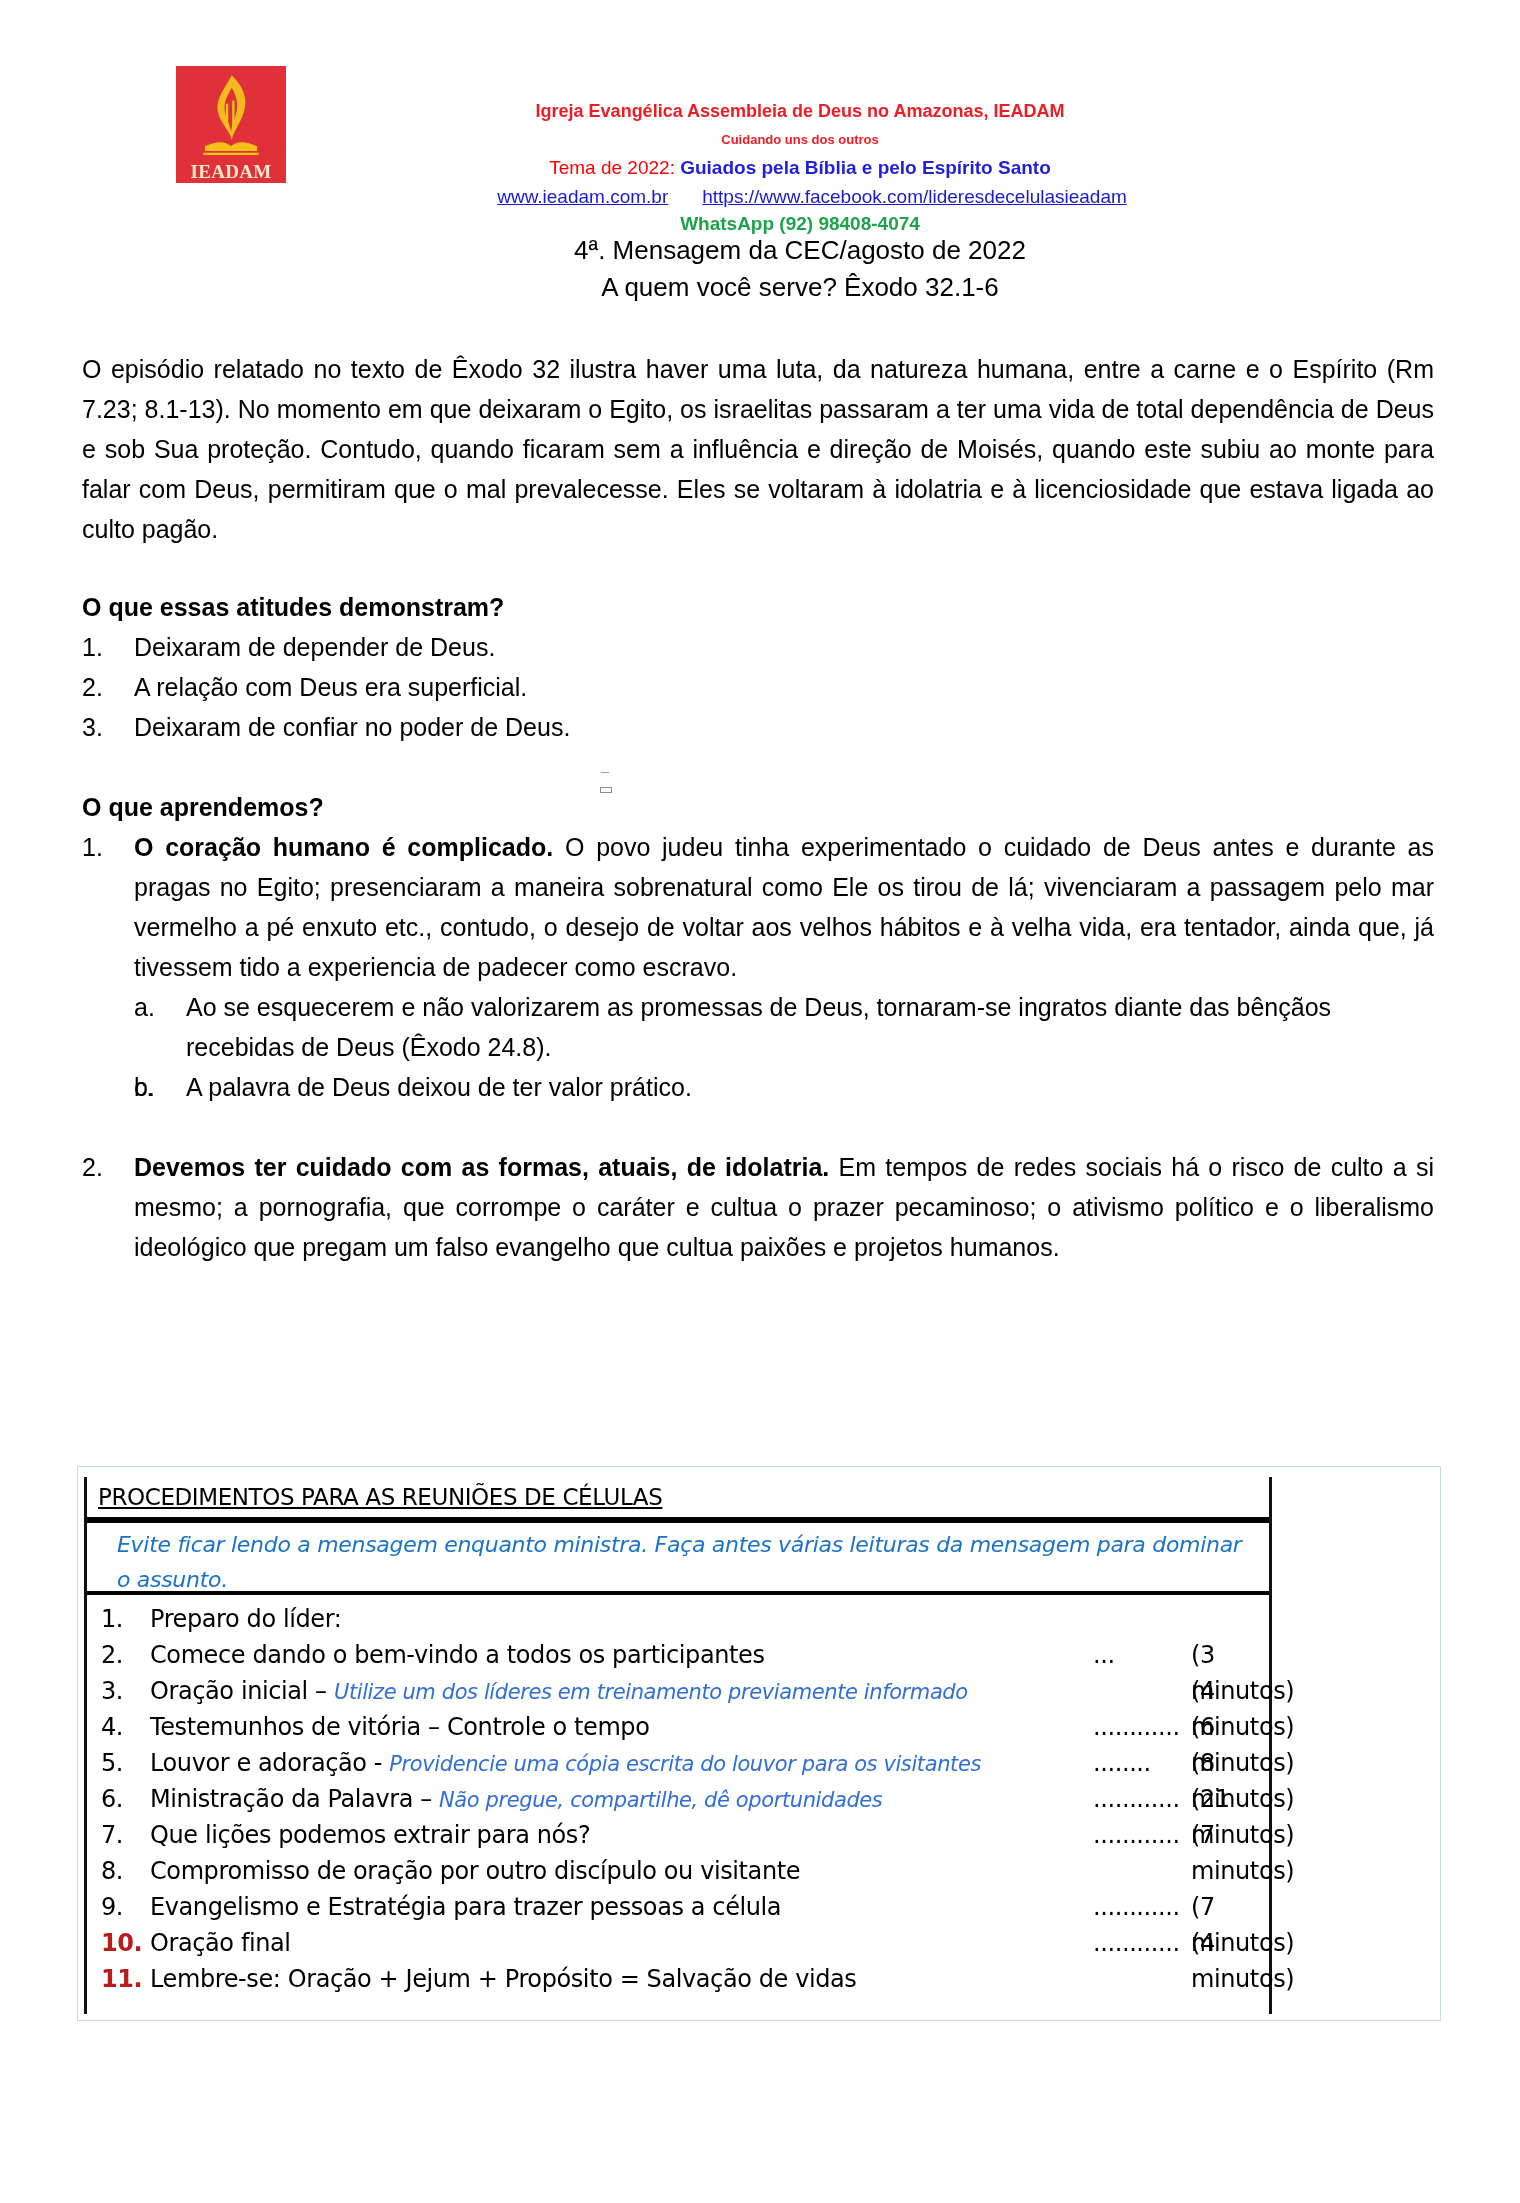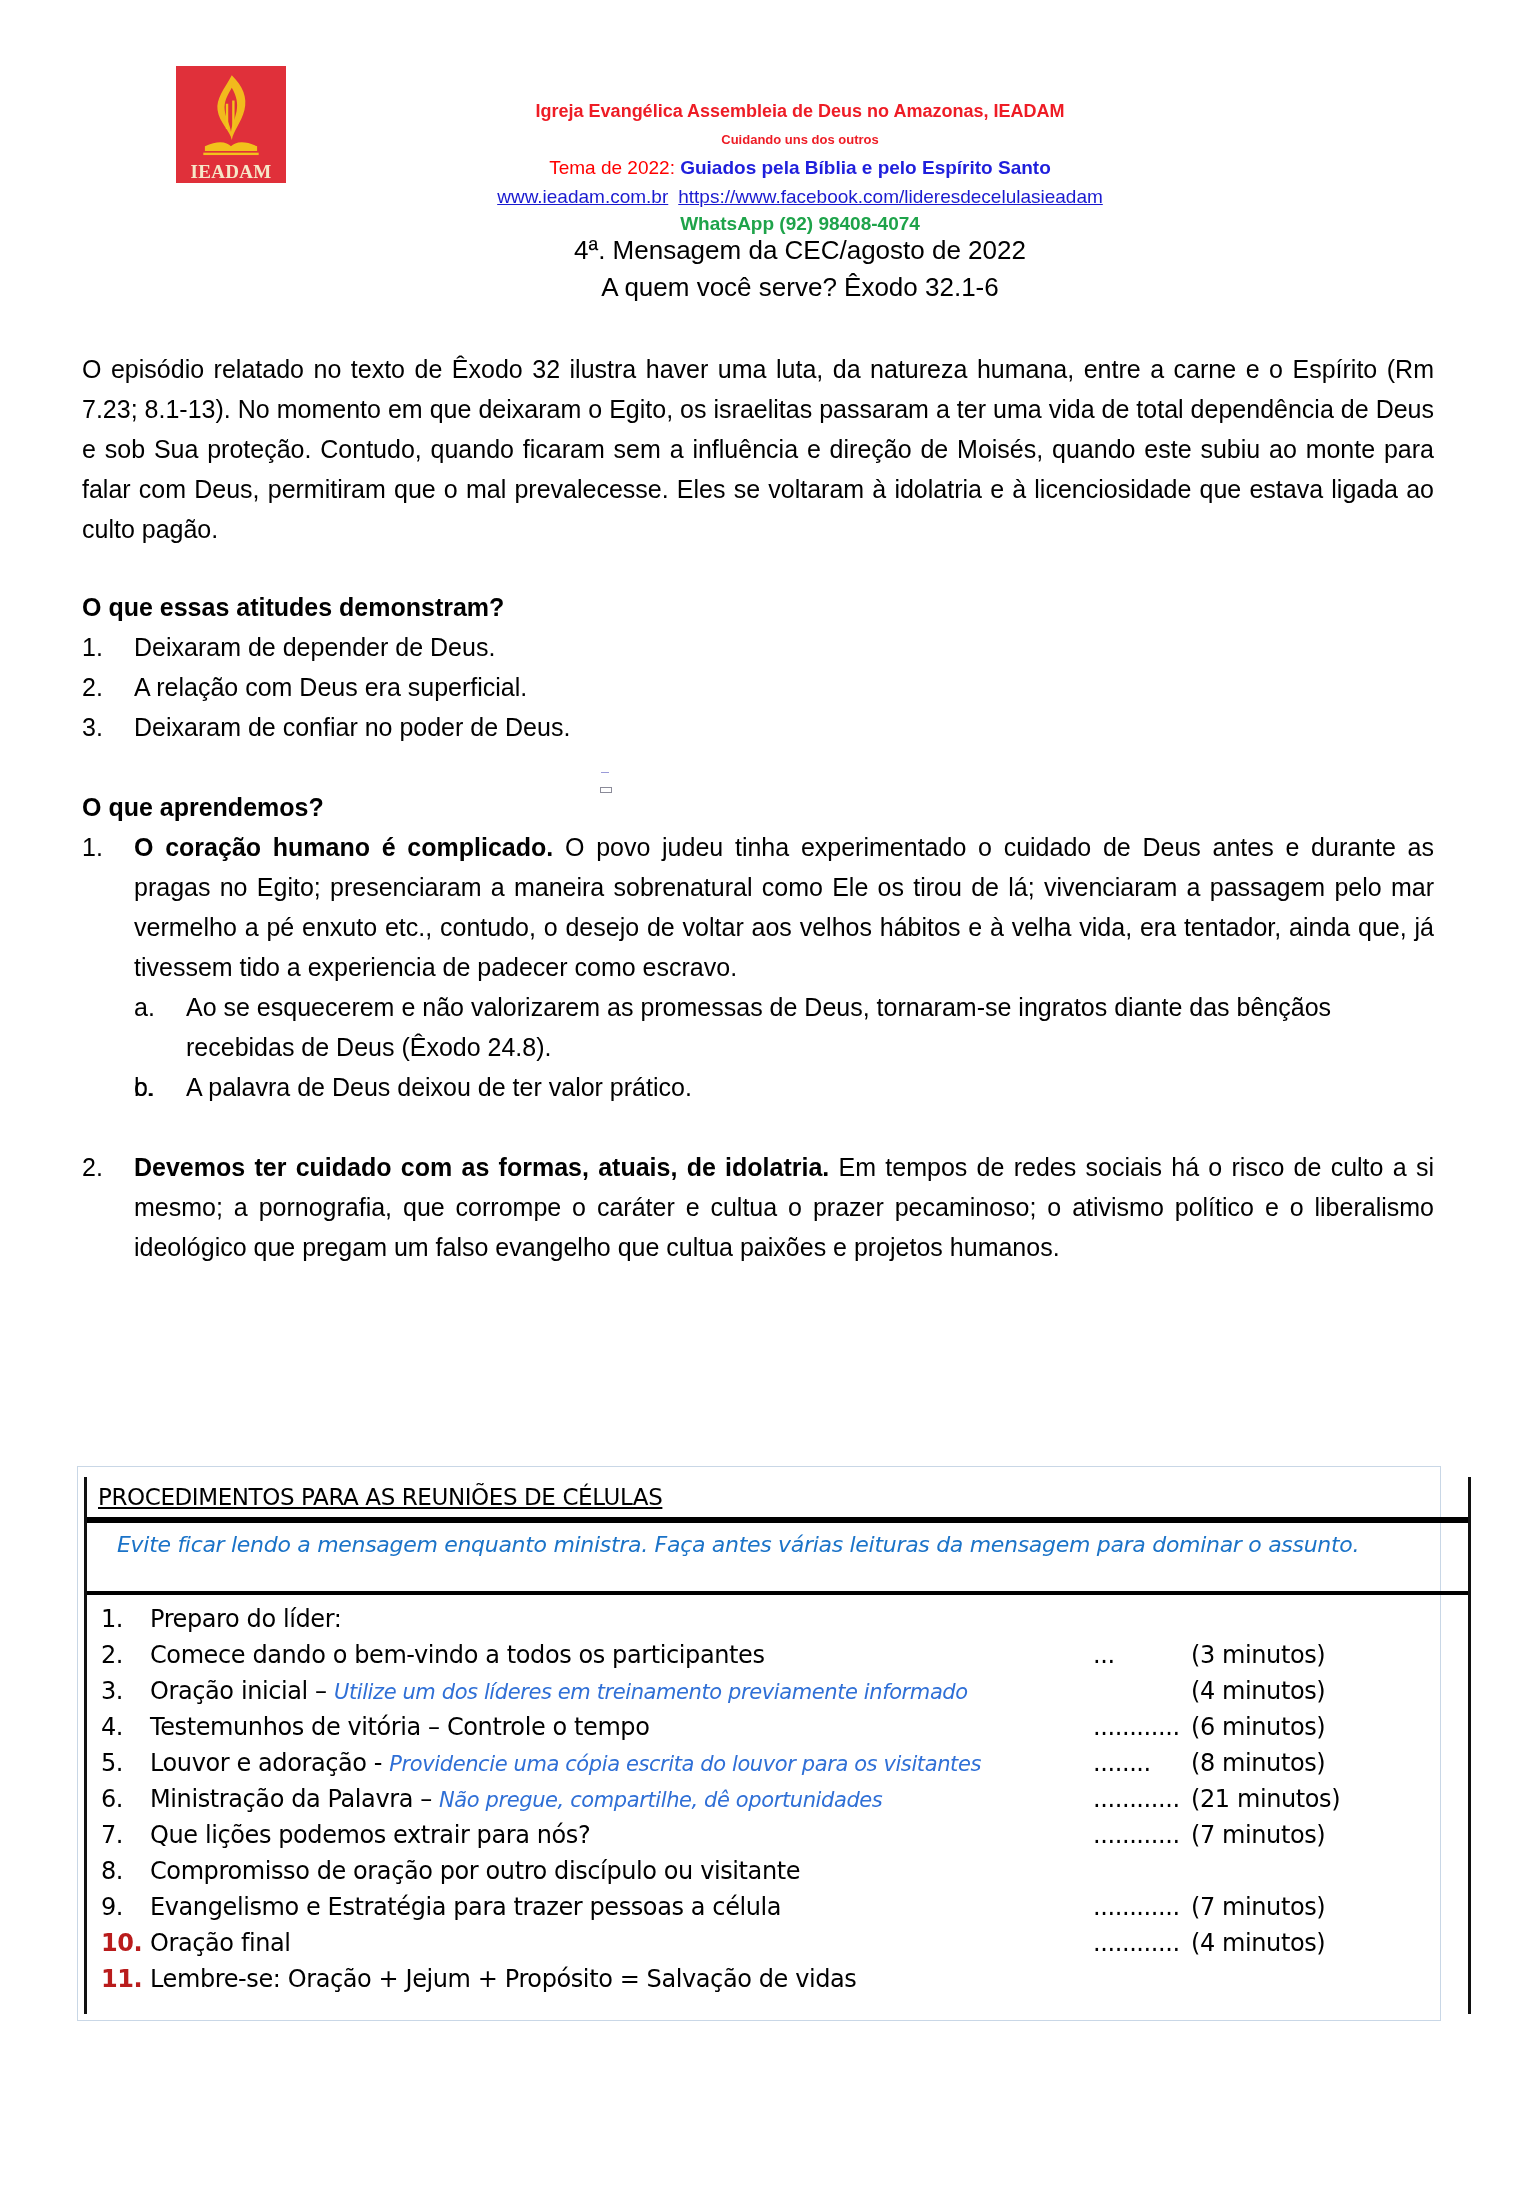--- a/index.html
+++ b/index.html
@@ -18,21 +18,21 @@
       color: #f6e7c8; font-size: 19px; letter-spacing: 0.3px; margin-top: 2px;
     }
     .header-block {
       position: absolute; left: 300px; top: 74px; width: 1000px; text-align: center;
       font-size: 21px; line-height: 27.5px;
     }
     .h-org { color: #ee1c25; font-weight: bold; font-size: 18px; margin-top: 24px; }
     .h-motto { color: #ee1c25; font-weight: bold; font-size: 13px; }
     .h-theme-label { color: #ff0000; font-size: 19px; }
     .h-theme-value { color: #1f1fdc; font-weight: bold; font-size: 19px; }
-    .h-links a { color: #1a1ad0; text-decoration: underline; font-size: 19px; }
+    .h-links a { color: #1a1ad0; text-decoration: underline; font-size: 19px; margin-left: 24px; }
     .h-links .gap { display: inline-block; width: 10px; }
     .h-whats { color: #1ea34a; font-weight: bold; font-size: 19px; }
     .title-block {
       position: absolute; left: 300px; top: 232px; width: 1000px; text-align: center;
       font-size: 26px; line-height: 37px;
     }
     
     .body-text { position: absolute; left: 82px; width: 1352px; font-size: 25px; line-height: 40px; }
     .intro { top: 349px; text-align: justify; text-align-last: left; }
     .section-head { font-weight: bold; }
@@ -58,21 +58,21 @@
       position: absolute; left: 600px; top: 787px; width: 12px; height: 6px;
       border: 1px solid #8b8b99; box-sizing: border-box;
     }
     .artifact-dot { position: absolute; left: 601px; top: 772px; width: 8px; height: 1px; background: #9a9ad8; }
     
     .proc-outer {
       position: absolute; left: 77px; top: 1466px; width: 1364px; height: 555px;
       border: 1.5px solid #c9d7e6; box-sizing: border-box;
     }
     .proc {
-      position: absolute; left: 84px; top: 1477px; width: 1387px; height: 537px;
+      position: absolute; left: 84px; top: 1477px; width: 1188px; height: 537px;
       border-left: 3px solid #111; border-right: 3px solid #111; box-sizing: border-box;
       font-family: "DejaVu Sans", sans-serif;
     }
     .proc-title {
       height: 40px; padding-left: 11px; font-size: 23px; line-height: 40px;
       text-decoration: underline; border-bottom: 6px solid #000; letter-spacing: -0.4px;
     }
     .proc-note {
       padding: 4px 12px 4px 30px; color: #1b73c8; font-style: italic; font-size: 22px;
       line-height: 35px; border-bottom: 4px solid #000; height: 72px; box-sizing: border-box;

